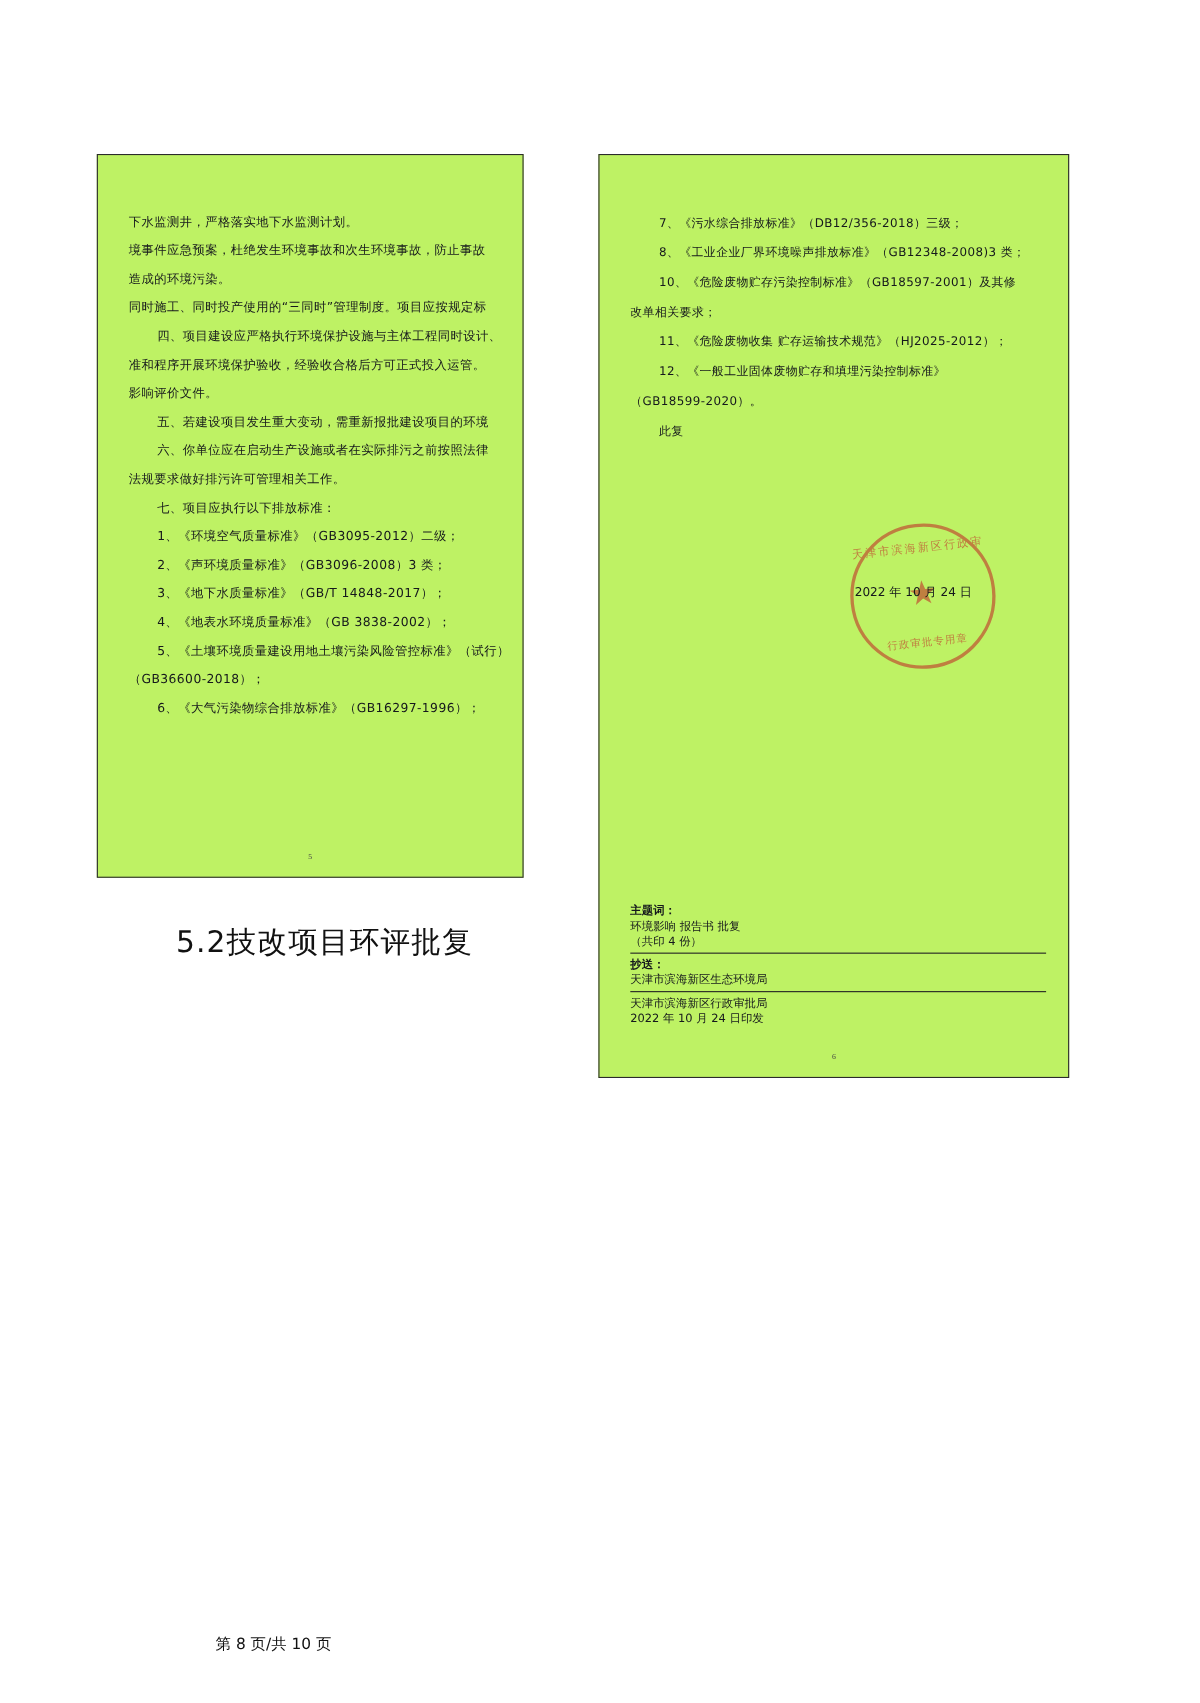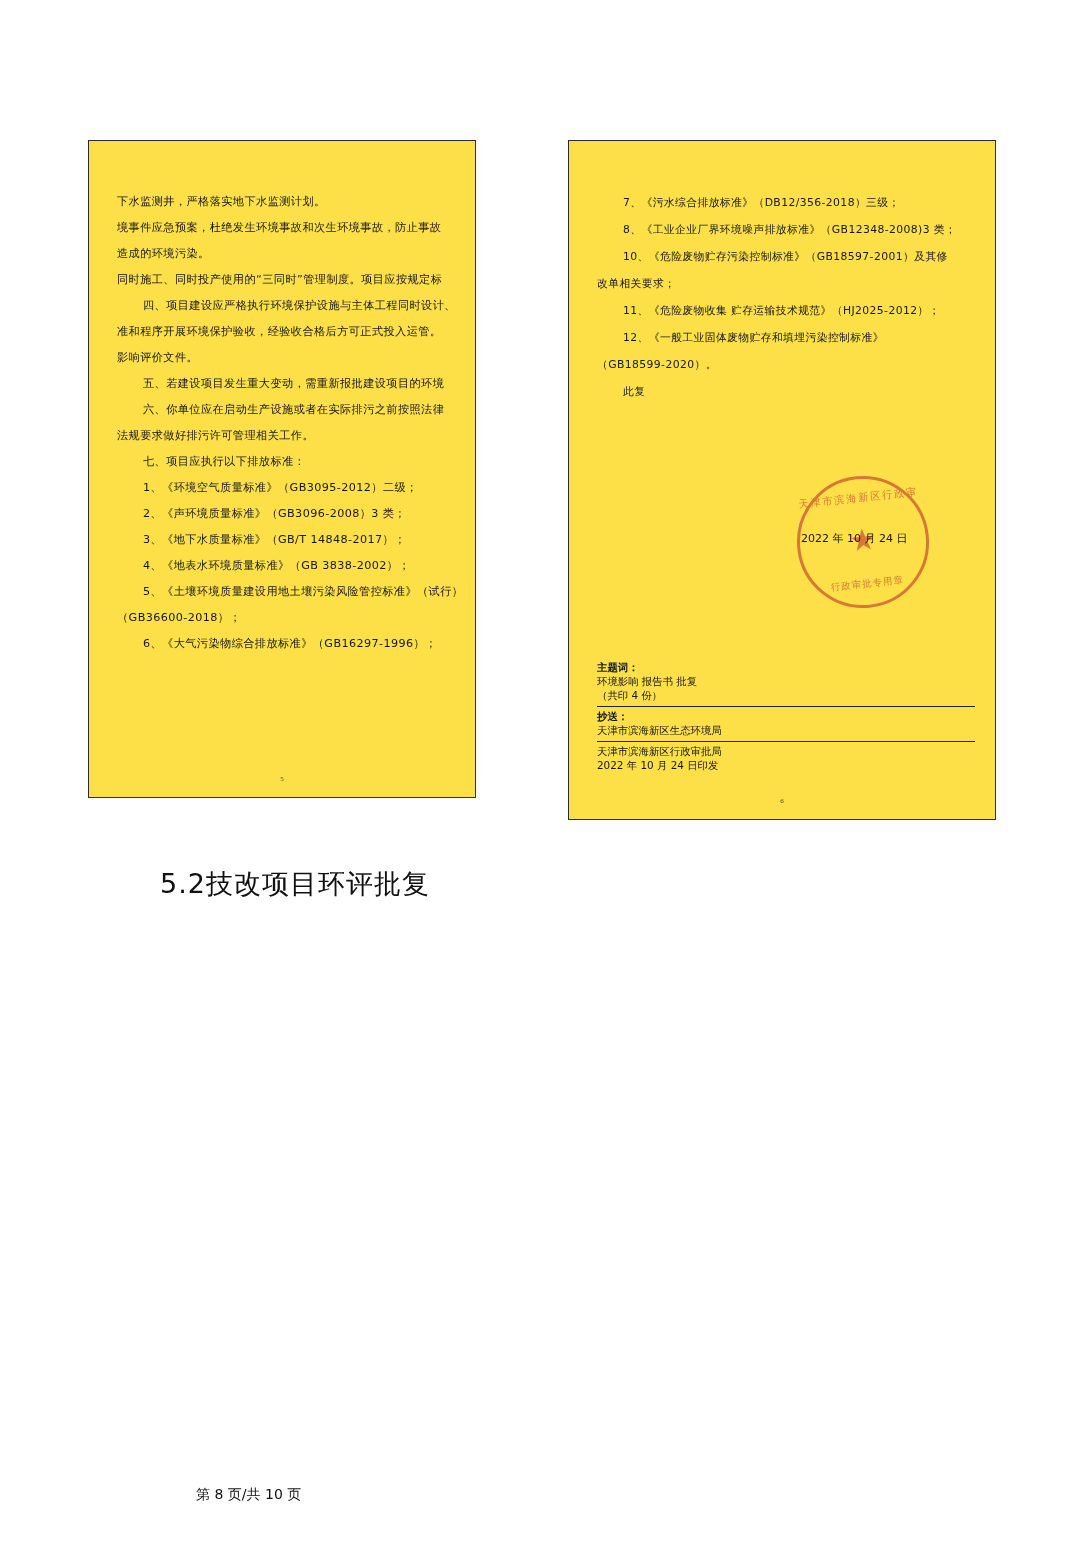--- a/index.html
+++ b/index.html
@@ -17,34 +17,34 @@
   }
   .page {
     position: absolute;
     inset: 0;
   }
 
   
   .scan-panel {
     position: absolute;
     border: 1.5px solid #2b2b2b;
-    background: #fde047;
+    background: #bef264;
     box-sizing: border-box;
   }
   #panel-left {
     left: 88px;
     top: 140px;
     width: 388px;
     height: 658px;
   }
   #panel-right {
-    left: 568px;
+    left: 544px;
     top: 140px;
     width: 428px;
-    height: 680px;
+    height: 840px;
   }
   .panel-inner {
     position: absolute;
     left: 0; right: 0; top: 0; bottom: 0;
     padding: 48px 28px 20px 28px;
     box-sizing: border-box;
   }
   .doc-line {
     font-family: "DejaVu Sans", "Liberation Sans", sans-serif;
     font-size: 11.2px;
@@ -154,21 +154,21 @@
   }
   .rule {
     border-top: 1.2px solid #222;
     margin: 1px 0;
   }
 
   
   #section-heading {
     position: absolute;
     left: 160px;
-    top: 866px;
+    top: 838px;
     font-family: "DejaVu Sans", "Liberation Sans", sans-serif;
     font-size: 27px;
     color: #111;
     letter-spacing: 1px;
   }
 
   
   #page-footer {
     position: absolute;
     left: 196px;

